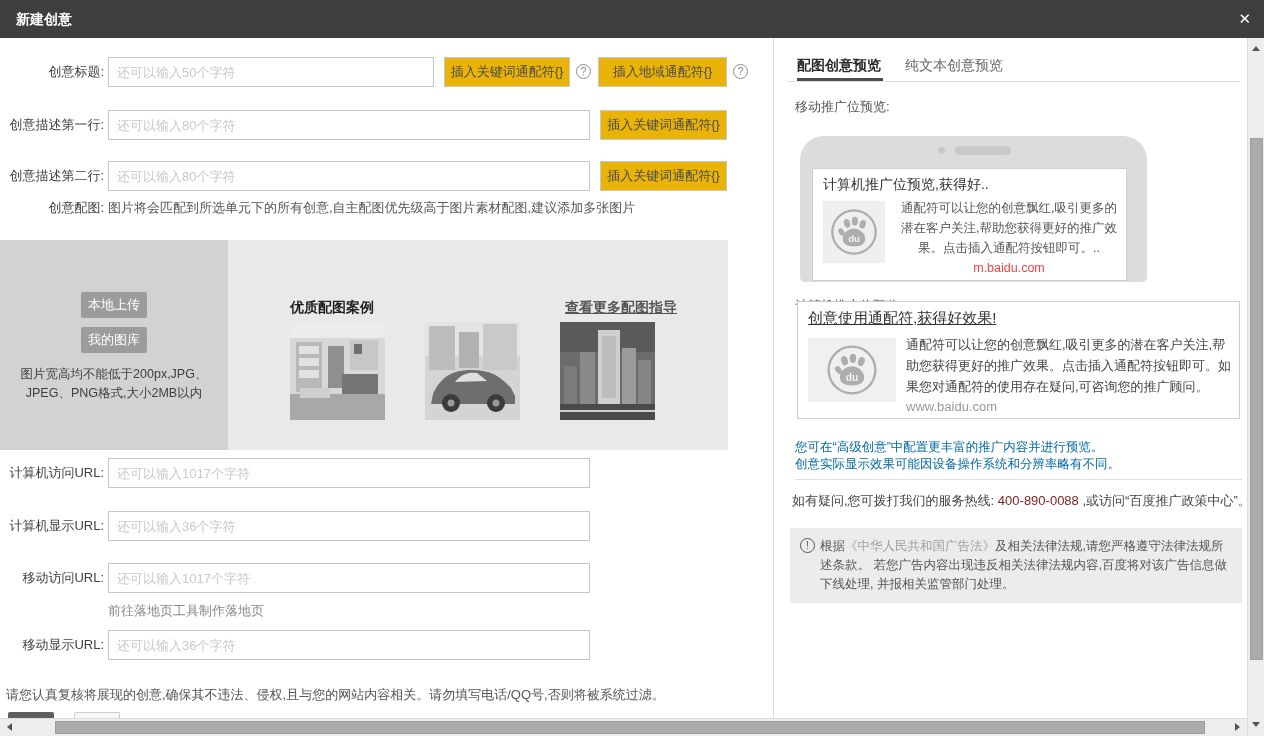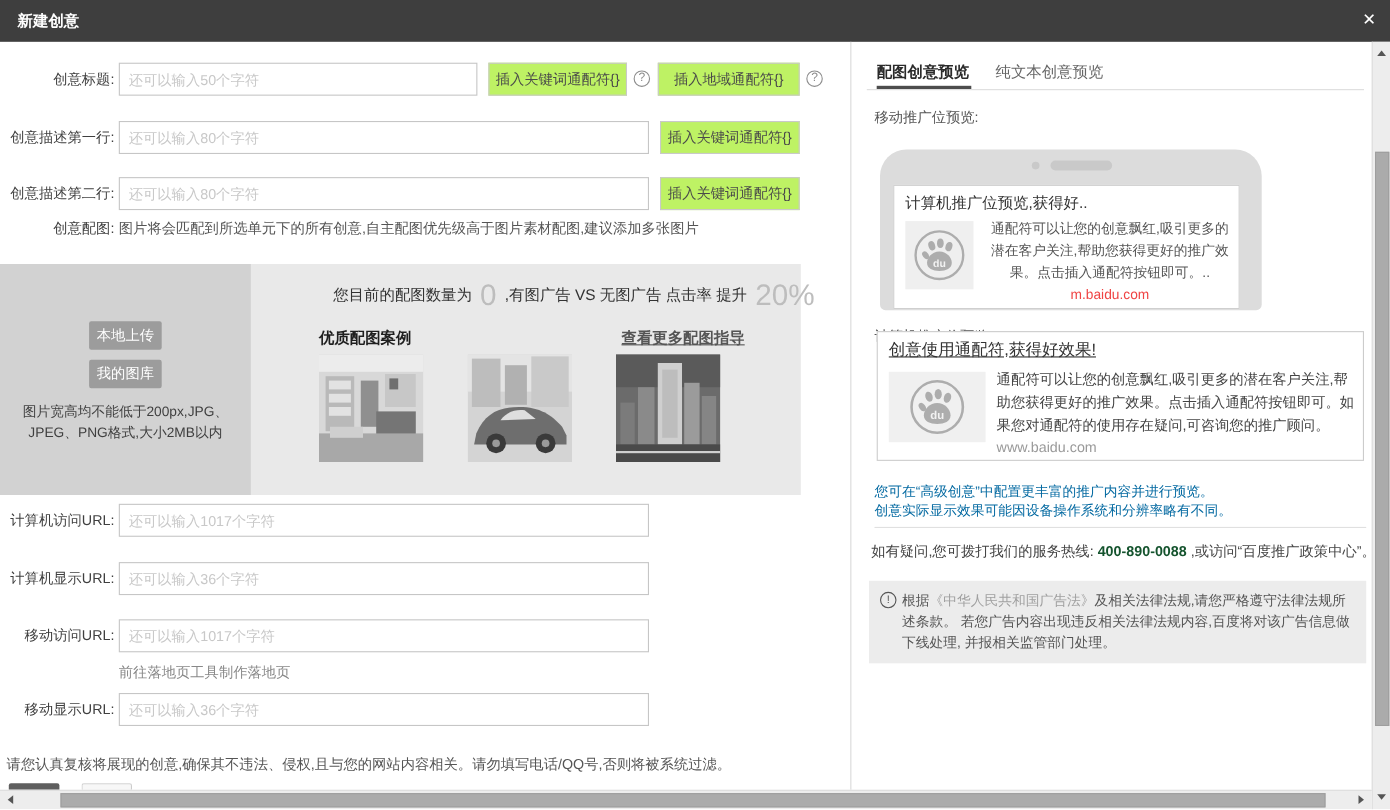--- a/index.html
+++ b/index.html
@@ -9,21 +9,21 @@
 
   
   .titlebar { position:absolute; left:0; top:0; width:1264px; height:38px; background:#3e3e3e; }
   .titlebar .title { position:absolute; left:16px; top:0; line-height:38px; color:#fff; font-size:14px; font-weight:bold; }
   .titlebar .close { position:absolute; right:13px; top:10px; color:#fff; font-size:15px; font-weight:bold; cursor:pointer; line-height:18px; }
 
   
   .flabel { position:absolute; left:0; width:104px; text-align:right; font-size:13px; color:#3f3f3f; line-height:30px; }
   .tinput { position:absolute; height:30px; border:1px solid #c6c6c6; background:#fff; padding:0 8px; font-size:13px; color:#333; font-family:inherit; }
   .tinput::placeholder { color:#c8c8c8; }
-  .wbtn { position:absolute; height:30px; background:#bef264; border:1px solid #c9c9c9; color:#4a4a4a; font-size:13px; text-align:center; line-height:28px; cursor:pointer; }
+  .wbtn { position:absolute; height:30px; background:#eab308; border:1px solid #c9c9c9; color:#4a4a4a; font-size:13px; text-align:center; line-height:28px; cursor:pointer; }
   .help { position:absolute; width:15px; height:15px; border:1px solid #8d8d8d; border-radius:50%; color:#8d8d8d; font-size:11px; line-height:13px; text-align:center; cursor:pointer; }
 
   .hinttext { position:absolute; left:108px; font-size:13px; color:#555; line-height:20px; }
 
   
   .media-panel { position:absolute; left:0; top:240px; width:728px; height:210px; background:#e9e9e9; }
   .media-left { position:absolute; left:0; top:0; width:228px; height:210px; background:#d2d2d2; }
   .graybtn { position:absolute; left:81px; width:66px; height:26px; background:#9c9c9c; color:#fff; border:none; font-size:13px; border-radius:2px; cursor:pointer; font-family:inherit; }
   .upload-note { position:absolute; left:10px; top:125px; width:208px; text-align:center; font-size:12.5px; color:#3f3f3f; line-height:19px; }
   .count-line { position:absolute; left:303px; top:253px; white-space:nowrap; }
@@ -58,21 +58,21 @@
 
   .pcbox { position:absolute; left:797px; top:301px; width:443px; height:118px; background:#fff; border:1px solid #ccc; }
   .pcbox .ptitle { position:absolute; left:10px; top:7px; font-size:15px; color:#333; text-decoration:underline; cursor:pointer; }
   .pcbox .picon { position:absolute; left:10px; top:36px; width:88px; height:64px; background:#f0f0f0; display:flex; align-items:center; justify-content:center; }
   .pcbox .pdesc { position:absolute; left:108px; top:32px; width:327px; font-size:13px; color:#444; line-height:21px; }
   .pcbox .purl { position:absolute; left:108px; top:97px; font-size:13px; color:#9a9a9a; }
 
   .pnote { position:absolute; left:795px; font-size:12.5px; color:#0369a1; }
   .hdivider2 { position:absolute; left:795px; top:479px; width:447px; height:1px; background:#e0e0e0; }
   .hotline { position:absolute; left:792px; top:492px; font-size:13px; color:#444; white-space:nowrap; }
-  .hotline .phone-num { color:#14532d;font-weight:bold; }
+  .hotline .phone-num { color:#7f1d1d; }
 
   .legalbox { position:absolute; left:790px; top:528px; width:452px; background:#ececec; padding:9px 10px; display:flex; }
   .legalbox .info-ic { flex:0 0 15px; width:15px; height:15px; border:1px solid #555; border-radius:50%; color:#555; font-size:10px; line-height:13px; text-align:center; margin-right:5px; margin-top:1px; }
   .legalbox .ltext { font-size:12.5px; color:#555; line-height:19px; }
   .legalbox .law { color:#a0a0a0; cursor:pointer; }
 
   
   .vscroll { position:absolute; left:1247px; top:38px; width:17px; height:698px; background:#ededed; border-left:1px solid #ddd; }
   .vthumb { position:absolute; left:2px; top:100px; width:13px; height:522px; background:#ababab; border:1px solid #9e9e9e; }
   .hscroll { position:absolute; left:0; top:718px; width:1247px; height:18px; background:#ededed; border-top:1px solid #ddd; }
@@ -108,26 +108,20 @@
   <button class="wbtn" style="left:600px; top:161px; width:127px">插入关键词通配符{}</button>
 
   <div class="flabel" style="top:198px; line-height:20px;">创意配图:</div>
   <div class="hinttext" style="top:198px">图片将会匹配到所选单元下的所有创意,自主配图优先级高于图片素材配图,建议添加多张图片</div>
 
   <div class="media-panel">
     <div class="media-left">
       <button class="graybtn" style="top:52px">本地上传</button>
       <button class="graybtn" style="top:87px">我的图库</button>
       <div class="upload-note">图片宽高均不能低于200px,JPG、JPEG、PNG格式,大小2MB以内</div>
-    </div>
-    <div class="count-line" style="left:303px; top:13px; position:absolute;">
-      <span class="t">您目前的配图数量为</span>
-      <span class="big">0</span>
-      <span class="t">,有图广告 VS 无图广告 点击率 提升</span>
-      <span class="big">20%</span>
     </div>
     <div style="position:absolute; left:290px; top:59px; font-size:14px; font-weight:bold; color:#1f1f1f;">优质配图案例</div>
     <div style="position:absolute; left:565px; top:59px; font-size:14px; font-weight:bold; color:#555; text-decoration:underline; cursor:pointer;">查看更多配图指导</div>
 
     <div class="sample" style="left:290px; top:82px; position:absolute;">
       <svg width="95" height="98" viewBox="0 0 95 98">
         <rect width="95" height="98" fill="#d8d8d8"></rect>
         <rect width="95" height="16" fill="#ececec"></rect>
         <rect x="6" y="20" width="26" height="50" fill="#b9b9b9"></rect>
         <rect x="9" y="24" width="20" height="8" fill="#e2e2e2"></rect>

